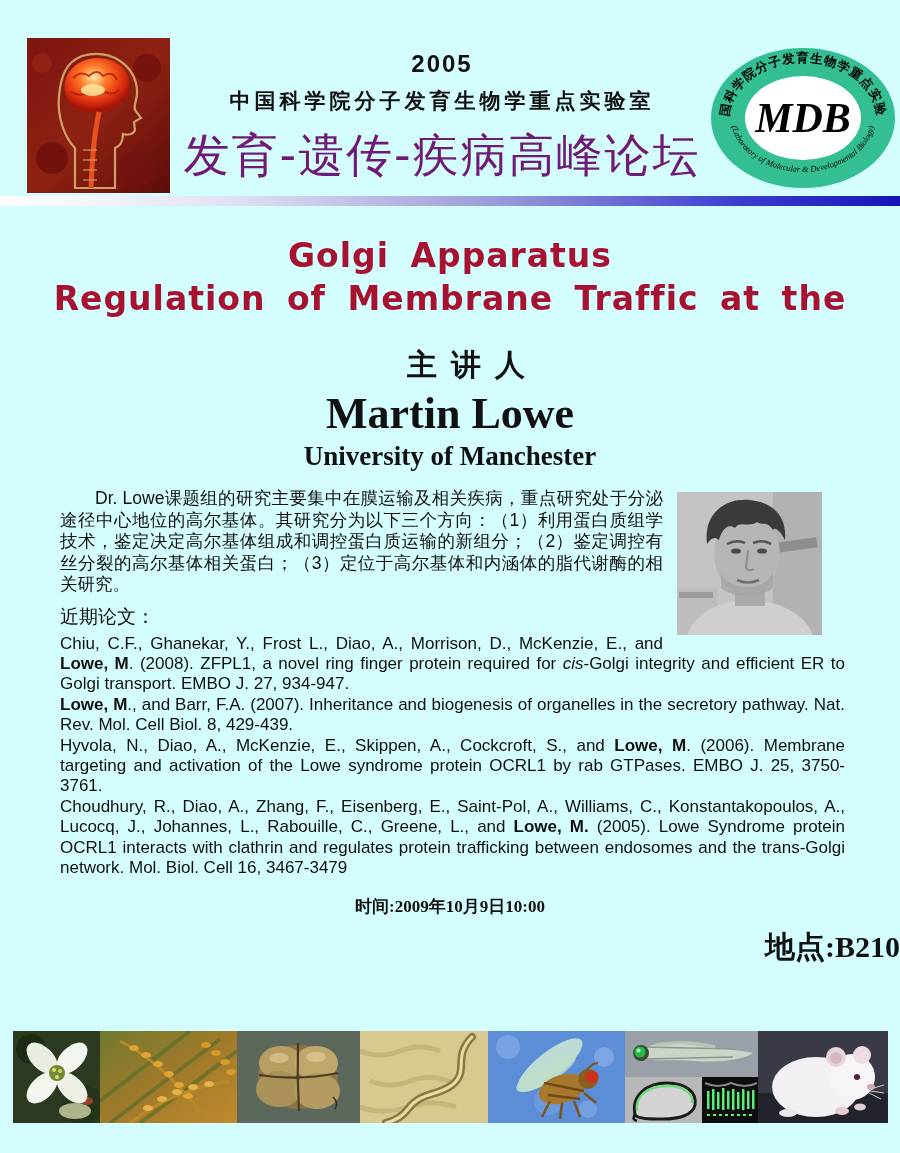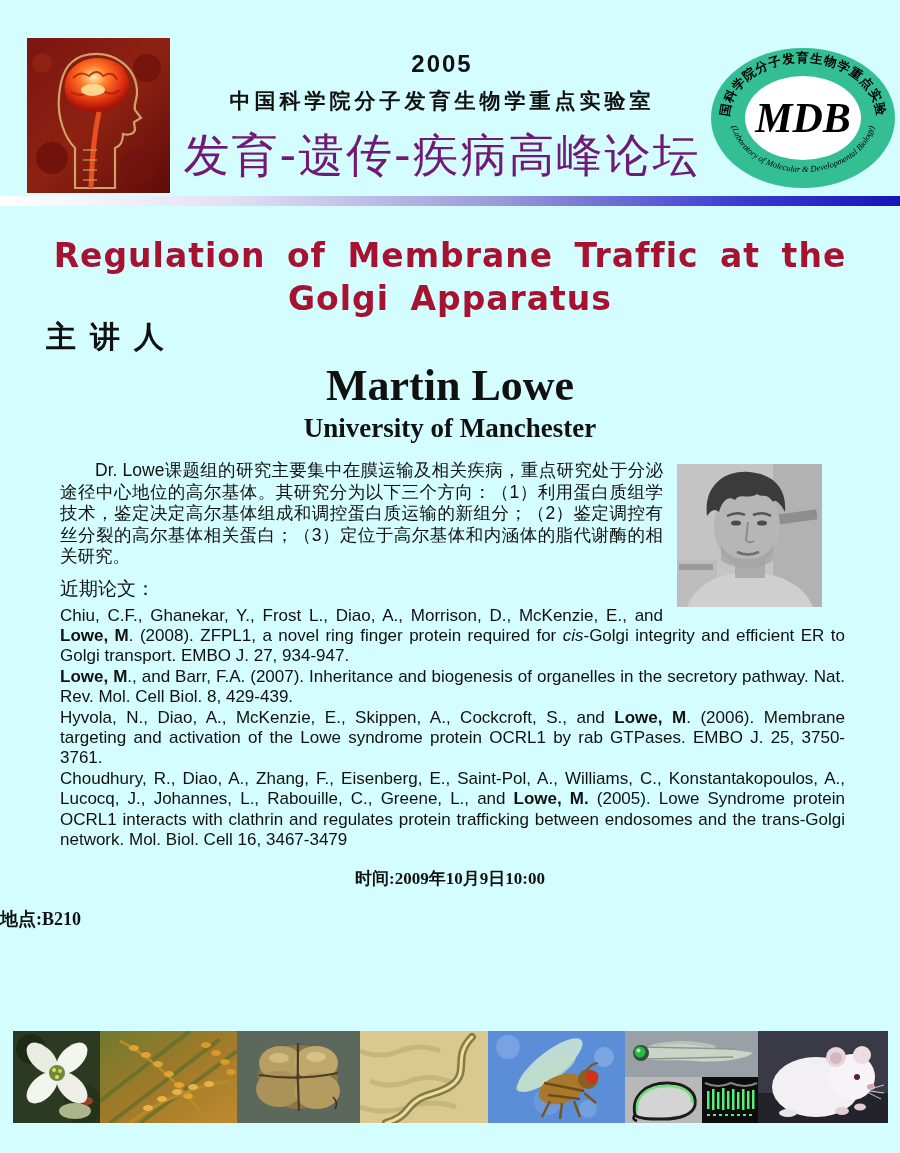--- a/index.html
+++ b/index.html
@@ -15,36 +15,36 @@
   .year{font-size:24px;font-weight:bold;letter-spacing:2px;}
   .labname{font-size:21px;font-weight:bold;letter-spacing:4px;margin-top:9px;white-space:nowrap;}
   .forum{font-size:46px;font-weight:normal;color:#701a75;letter-spacing:2px;margin-top:10px;white-space:nowrap;
          font-family:"DejaVu Sans",sans-serif;}
   .grad-bar{position:absolute;left:0;top:196px;width:900px;height:10px;
     background:linear-gradient(90deg,#ffffff 0%,#e2e2f4 25%,#9b9bd9 55%,#3c3cd0 82%,#1515b8 100%);}
   
   .content{position:absolute;left:0;top:206px;width:900px;}
   .main-title{margin-top:28px;text-align:center;font-weight:bold;font-size:33px;line-height:43px;
     color:#A81231;letter-spacing:1px;word-spacing:9px;font-family:"DejaVu Sans",sans-serif;}
-  .speaker-label{margin-top:0;text-align:left;font-size:30px;line-height:34px;font-weight:bold;
+  .speaker-label{margin-top:28px;text-align:center;font-size:30px;line-height:34px;font-weight:bold;
     letter-spacing:14px;text-indent:14px;padding-left:32px;}
   .speaker-name{margin-top:8px;text-align:center;font-family:"Liberation Serif",serif;
     font-weight:bold;font-size:44px;line-height:48px;}
   .affiliation{margin-top:2px;text-align:center;font-family:"Liberation Serif",serif;
     font-weight:bold;font-size:27px;line-height:32px;}
   .bio{margin:16px 55px 0 60px;font-size:17.5px;line-height:21.5px;text-align:justify;}
   .bio p{margin:0 0 8px 0;text-indent:2em;}
   .portrait{float:right;width:145px;height:143px;margin:4px 23px 8px 14px;}
   .pubs-heading{margin:8px 60px 4px 60px;font-size:19px;font-weight:normal;}
   .pubs{margin:0 55px 0 60px;font-size:17px;line-height:20.4px;text-align:justify;}
   .pubs p{margin:0;}
   .sched-time{margin-top:14px;text-align:center;font-family:"Liberation Serif",serif;
     font-weight:bold;font-size:17px;line-height:30px;}
-  .sched-venue{margin-top:10px;text-align:left;font-family:"Liberation Serif",serif;
-    font-weight:bold;font-size:18px;line-height:30px;}
+  .sched-venue{margin-top:10px;text-align:right;font-family:"Liberation Serif",serif;
+    font-weight:bold;font-size:30px;line-height:30px;}
   
   .footer-strip{position:absolute;left:13px;top:1031px;width:875px;height:92px;display:flex;}
   .tile{height:92px;}
   .tile svg{display:block;width:100%;height:100%;}
   .b{font-weight:bold;} .i{font-style:italic;}
 </style>
 </head>
 <body>
 
 <div class="poster">
@@ -103,22 +103,22 @@
       </text>
       <text x="94" y="86" text-anchor="middle" font-family="Liberation Serif, serif" font-size="42" font-weight="bold" font-style="italic" fill="#000">MDB</text>
     </svg>
   </div>
 
   <div class="grad-bar"></div>
 
   <div class="content">
 
     <div class="main-title">
+      <div>Golgi Apparatus</div>
       <div>Regulation of Membrane Traffic at the</div>
-      <div>Golgi Apparatus</div>
     </div>
 
     <div class="speaker-label">主讲人</div>
     <div class="speaker-name">Martin Lowe</div>
     <div class="affiliation">University of Manchester</div>
 
     <div class="bio">
       <div class="portrait">
         <svg viewBox="0 0 145 143" preserveAspectRatio="none">
           <rect width="145" height="143" fill="#c4c4c4"></rect>

